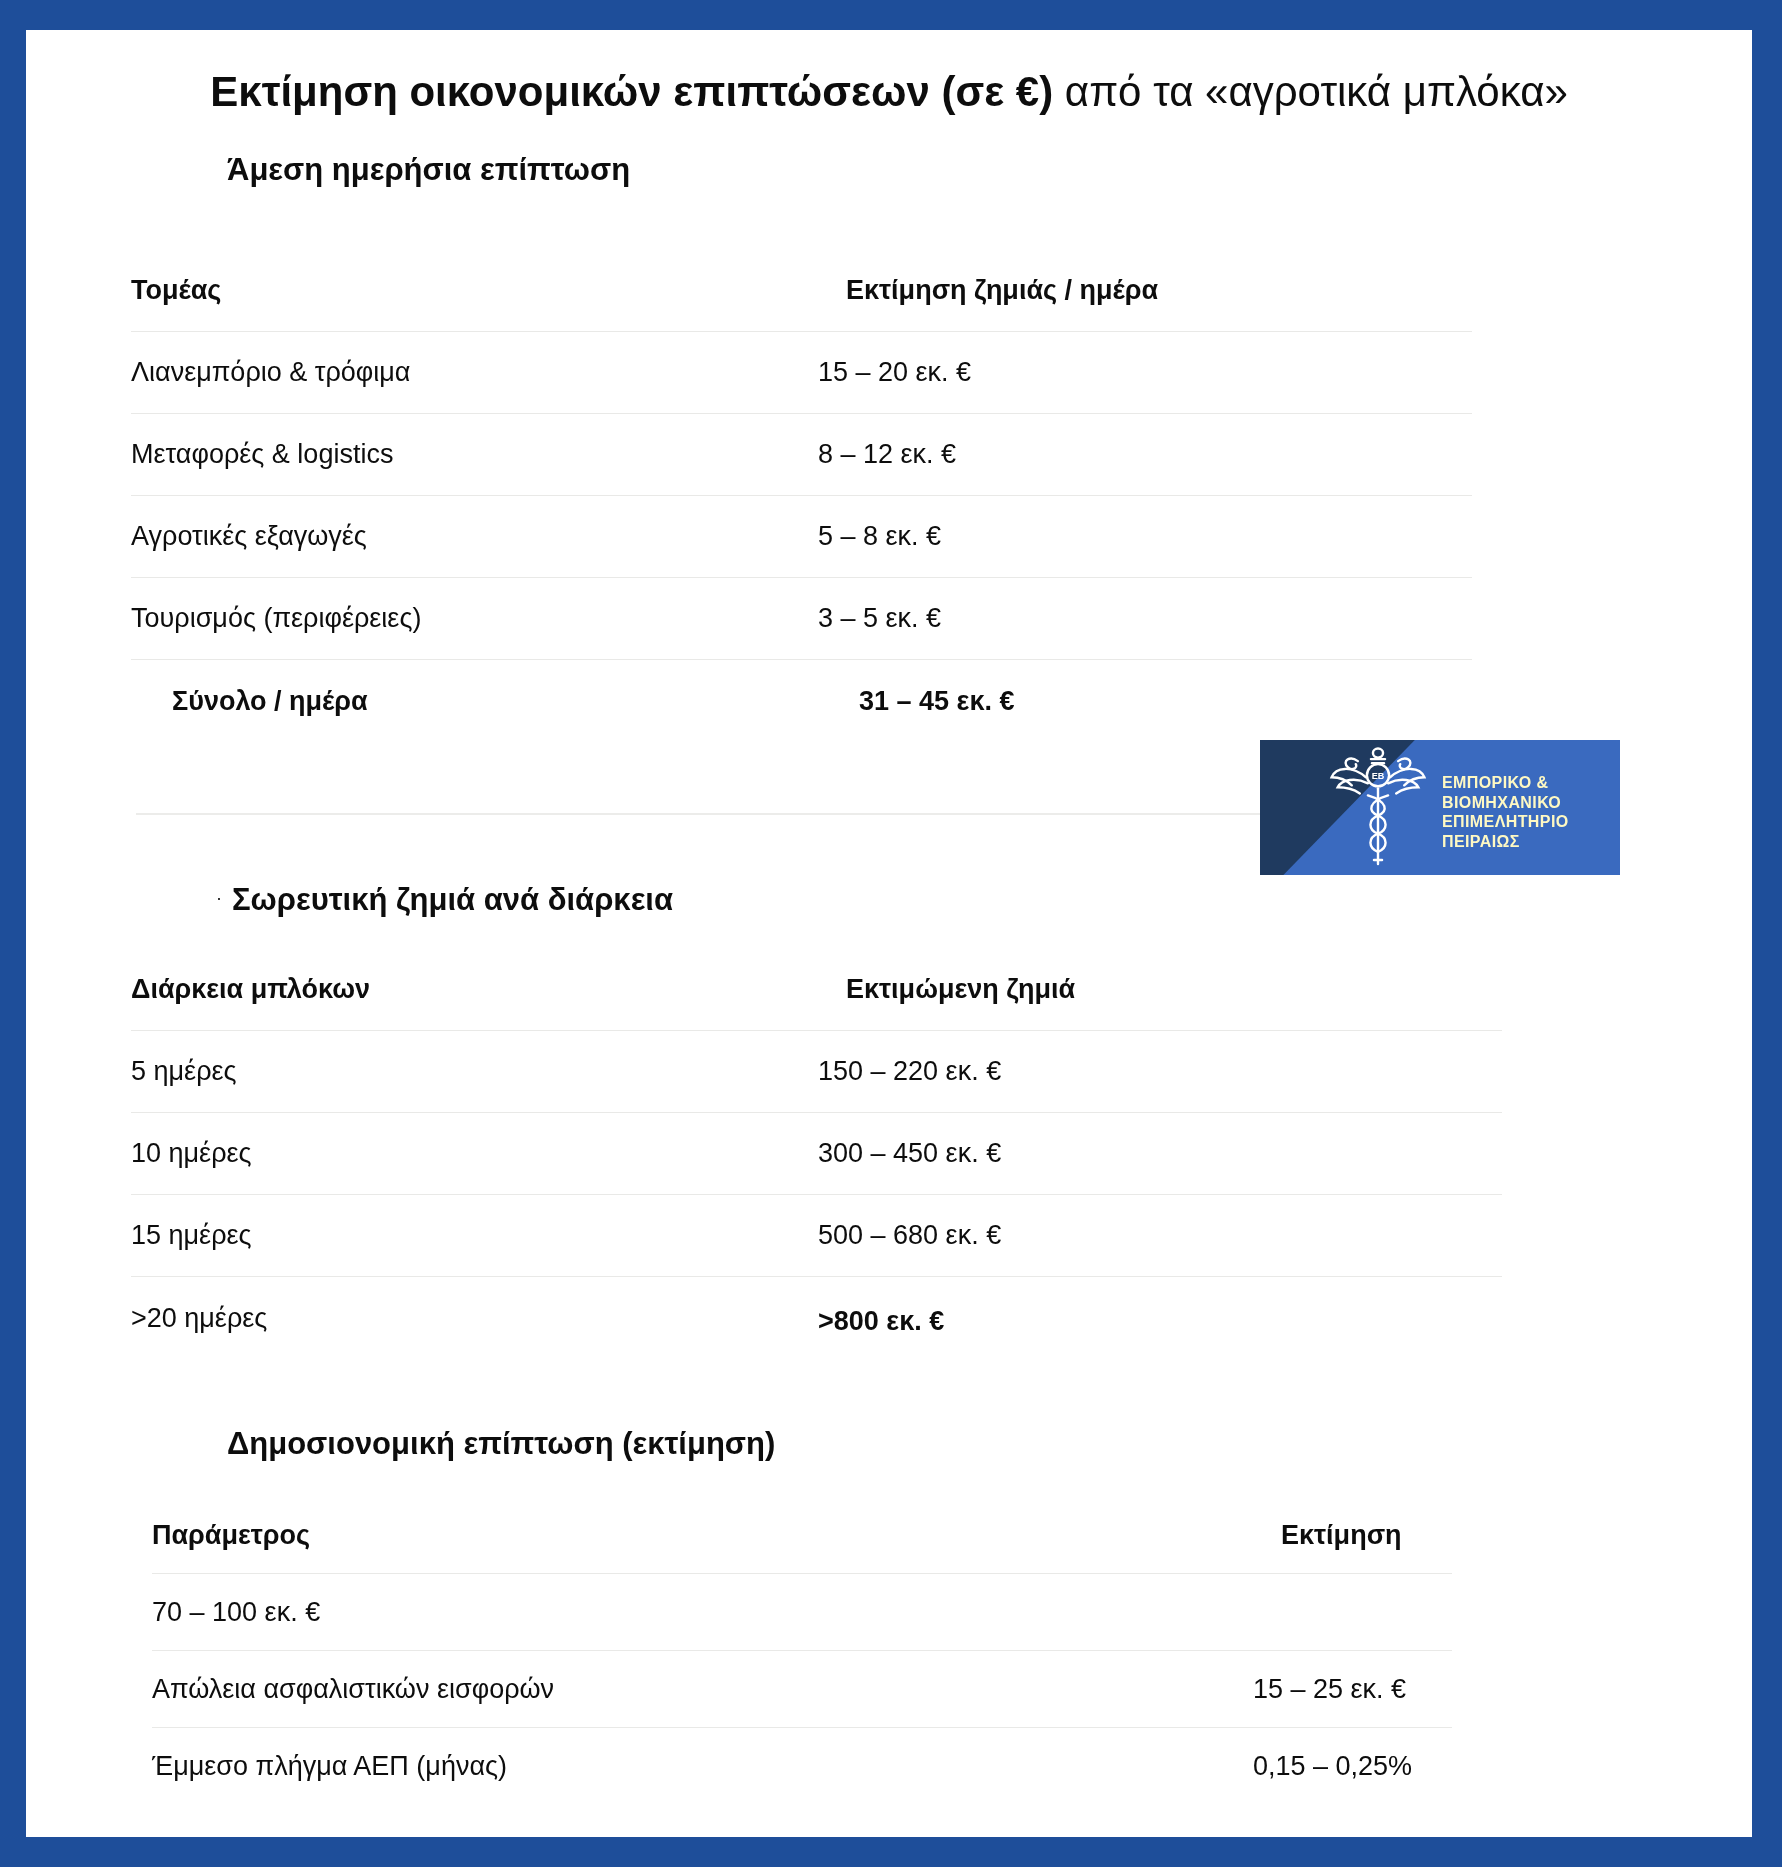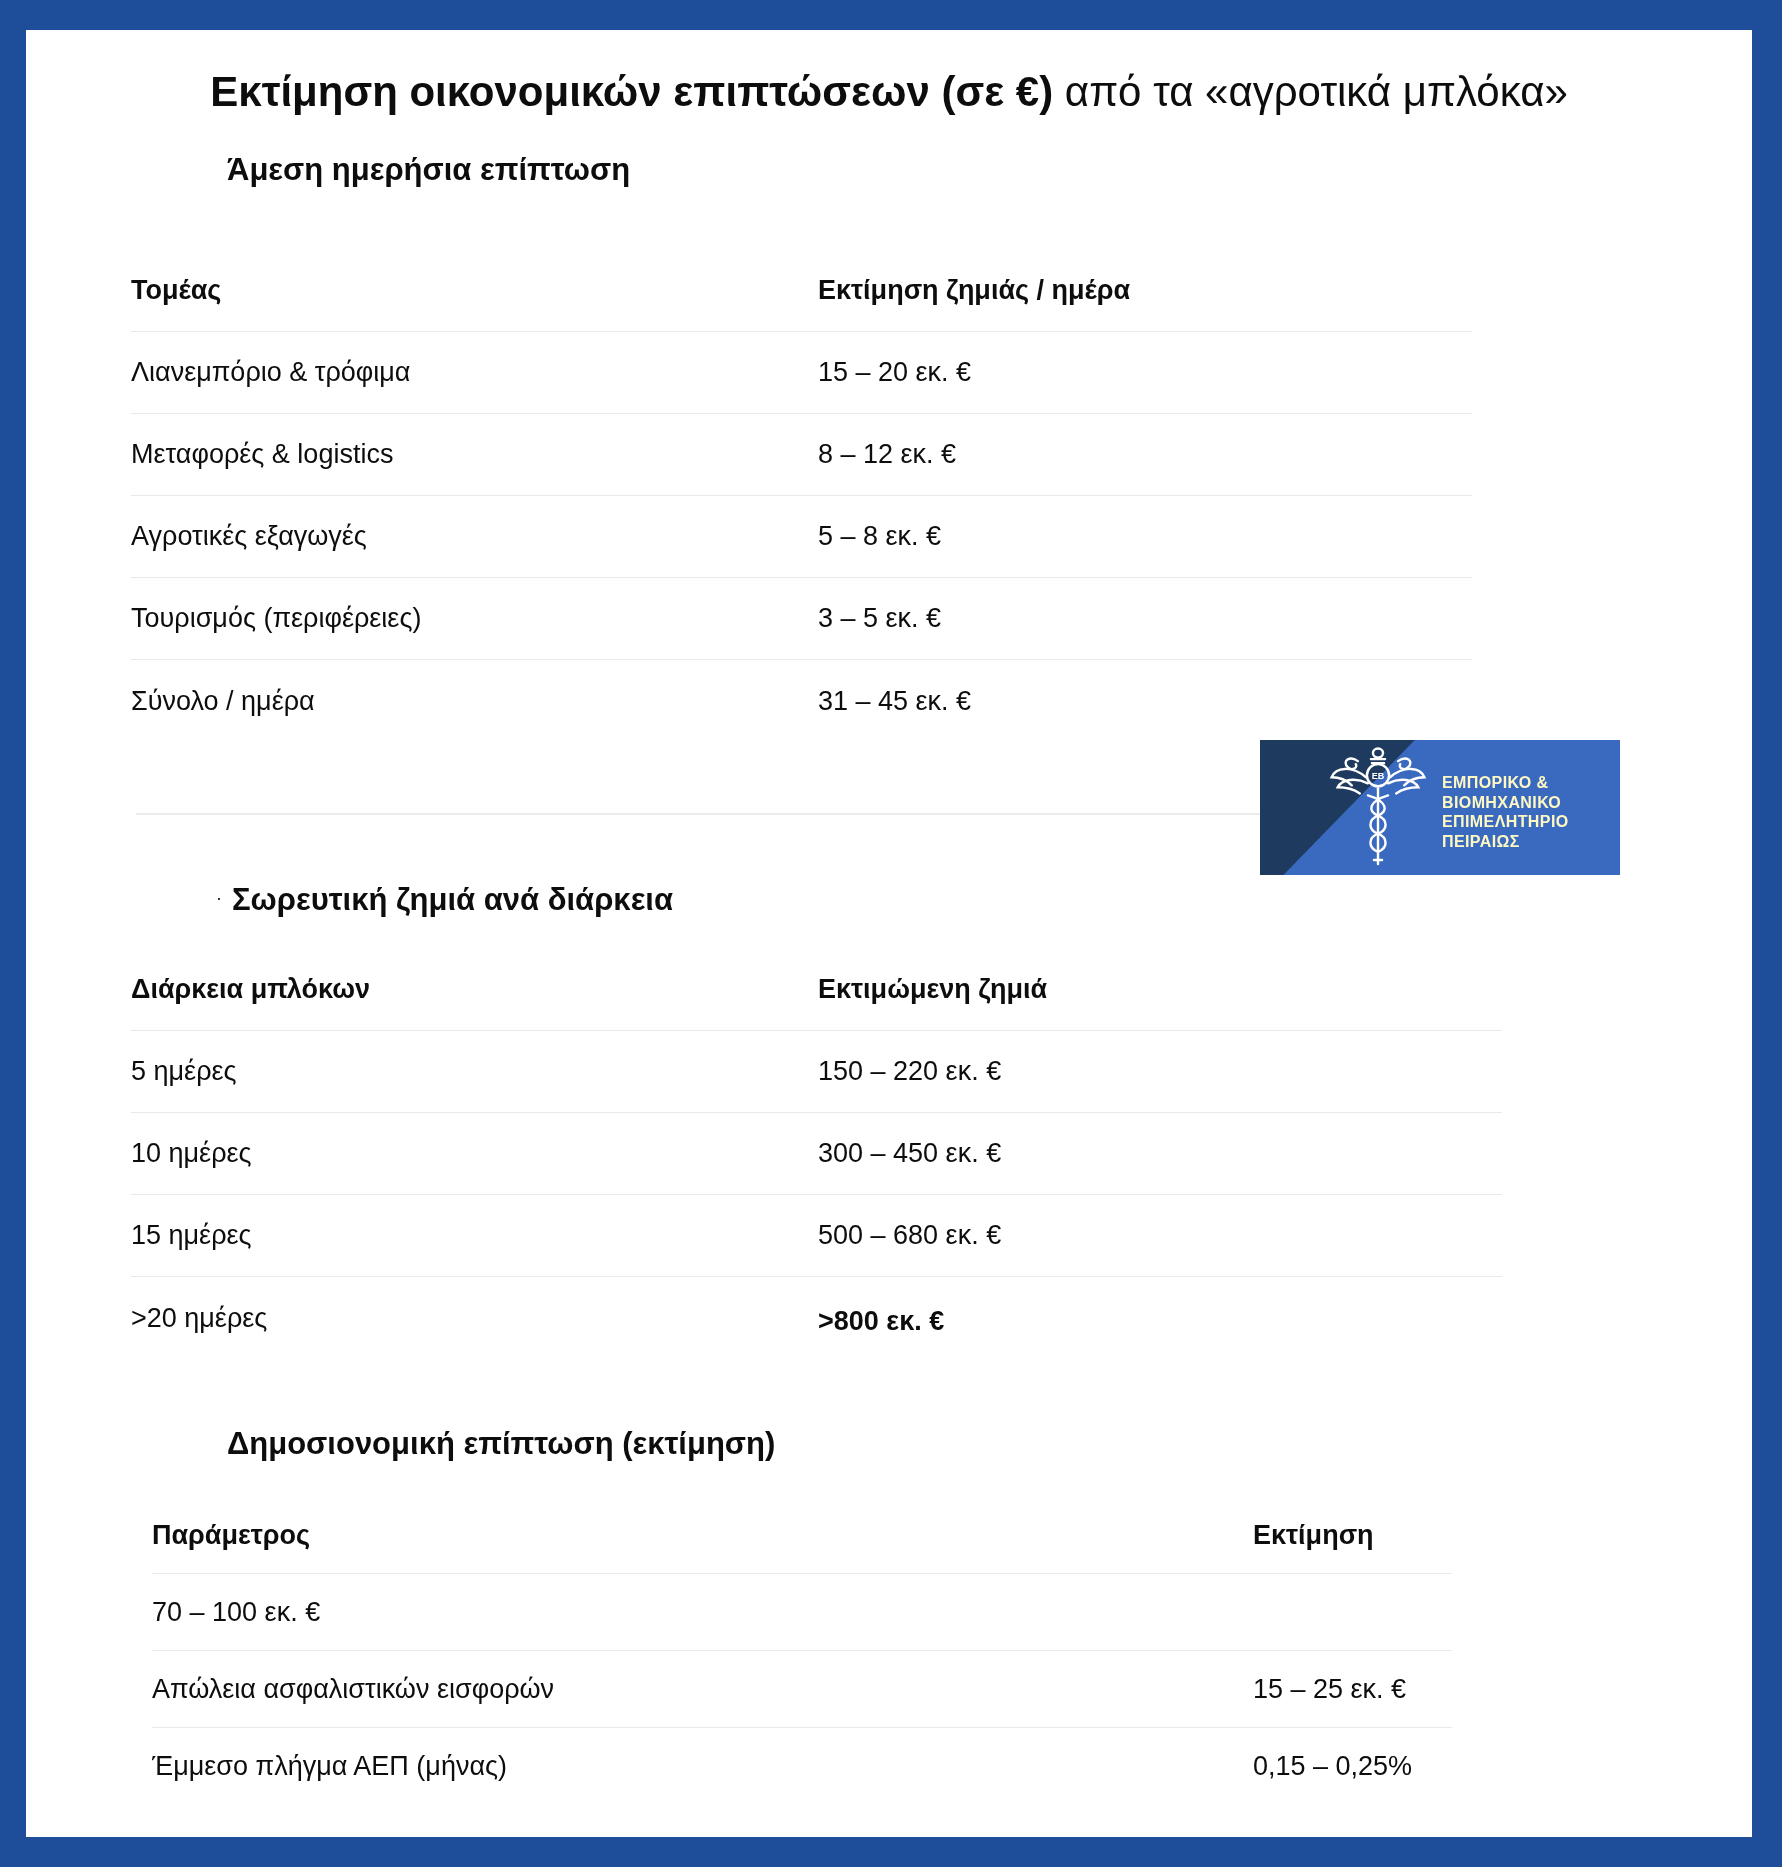--- a/index.html
+++ b/index.html
@@ -44,25 +44,25 @@
   .tbl { position: absolute; font-size: 27px; }
   .trow {
     display: flex;
     align-items: center;
     height: 82px;
     border-bottom: 1px solid #e9e9e7;
     box-sizing: border-box;
   }
   .tbl3 .trow { height: 77px; }
   .trow:last-child { border-bottom: none; }
-  .trow.thead { font-weight: 700; }
+  .trow.thead { font-weight: 700; gap: 28px; }
   .trow .c1 { width: 687px; flex: none; }
   .tbl3 .c1 { width: 1101px; }
   .trow .c2 { flex: 1; }
-  .trow.total { font-weight: 400; }
+  .trow.total { font-weight: 700; margin-left: 41px; }
   .val-bold { font-weight: 700; margin-top: 7px; }
   .sep {
     position: absolute;
     left: 110px;
     width: 1366px;
     height: 0;
     border-top: 2px solid #ececea;
   }
   
   .logo {

